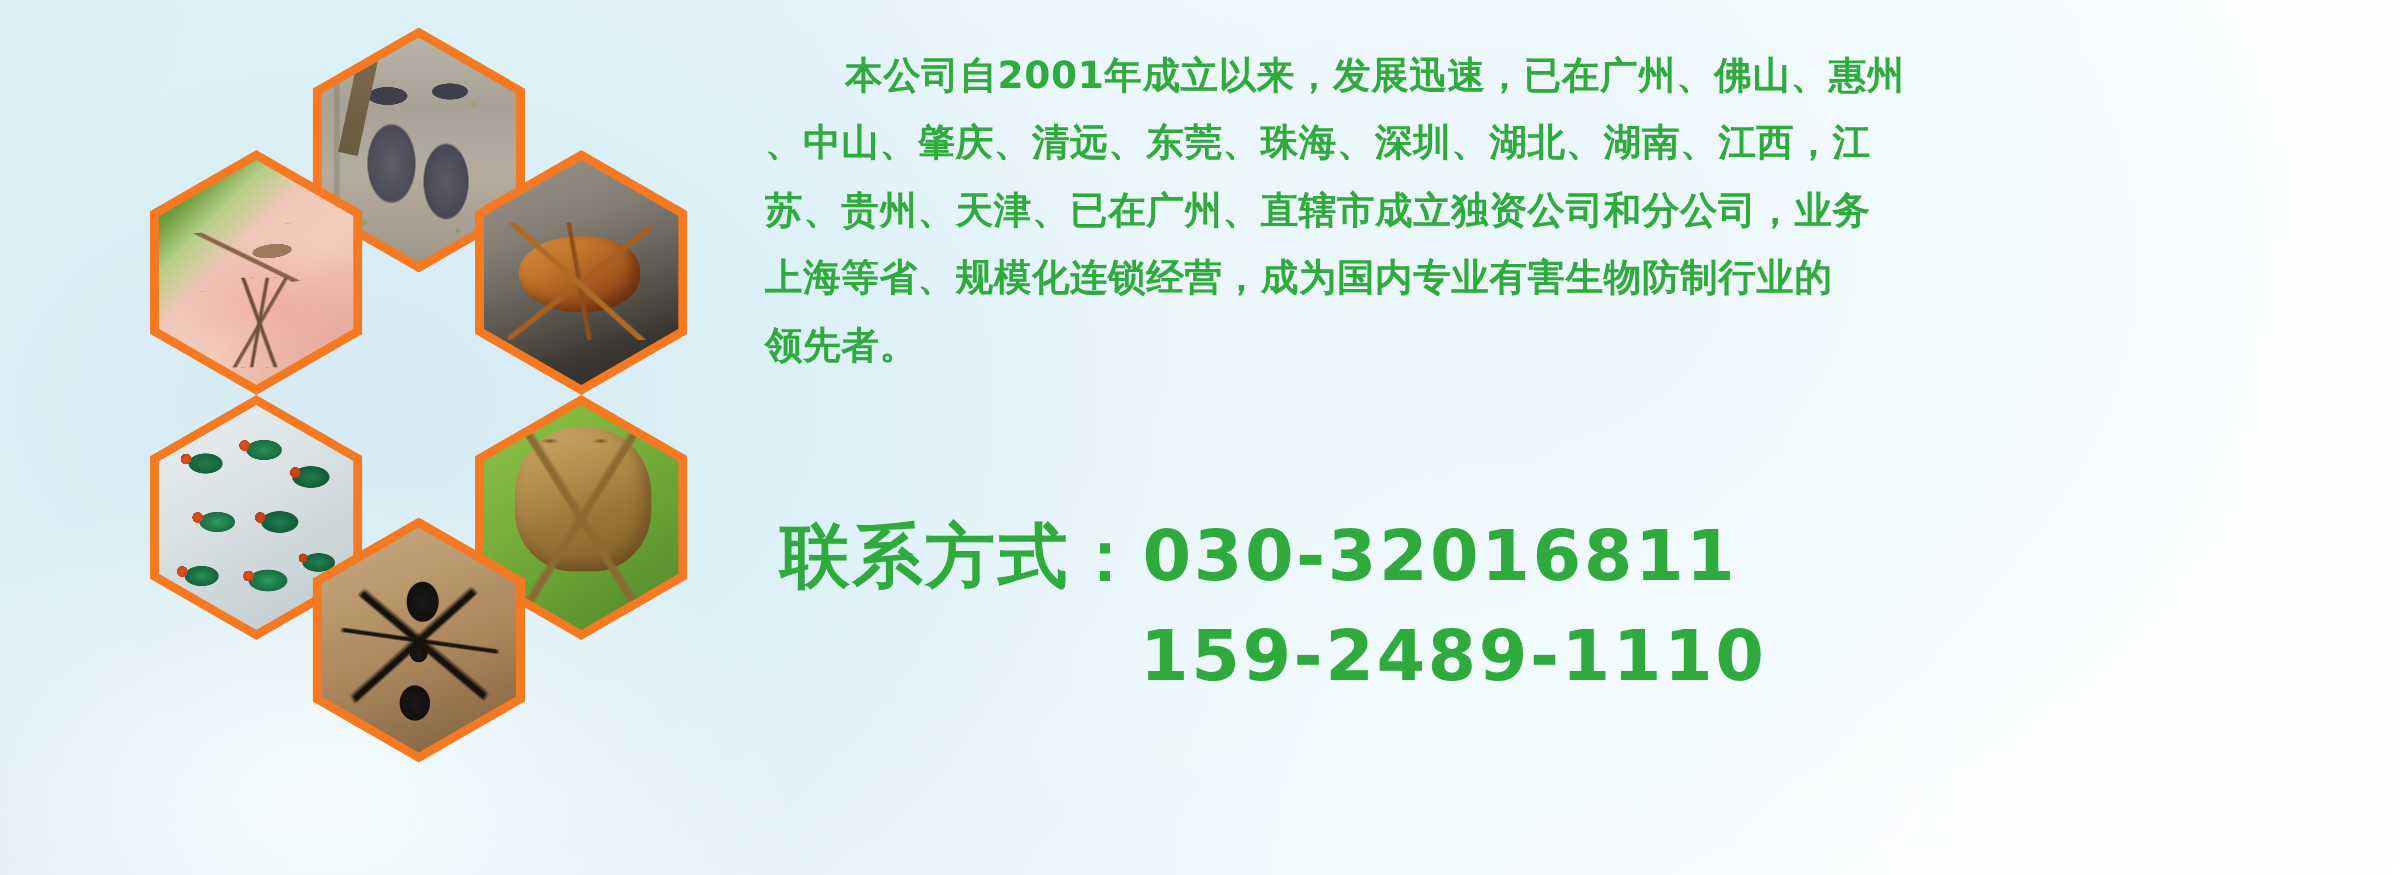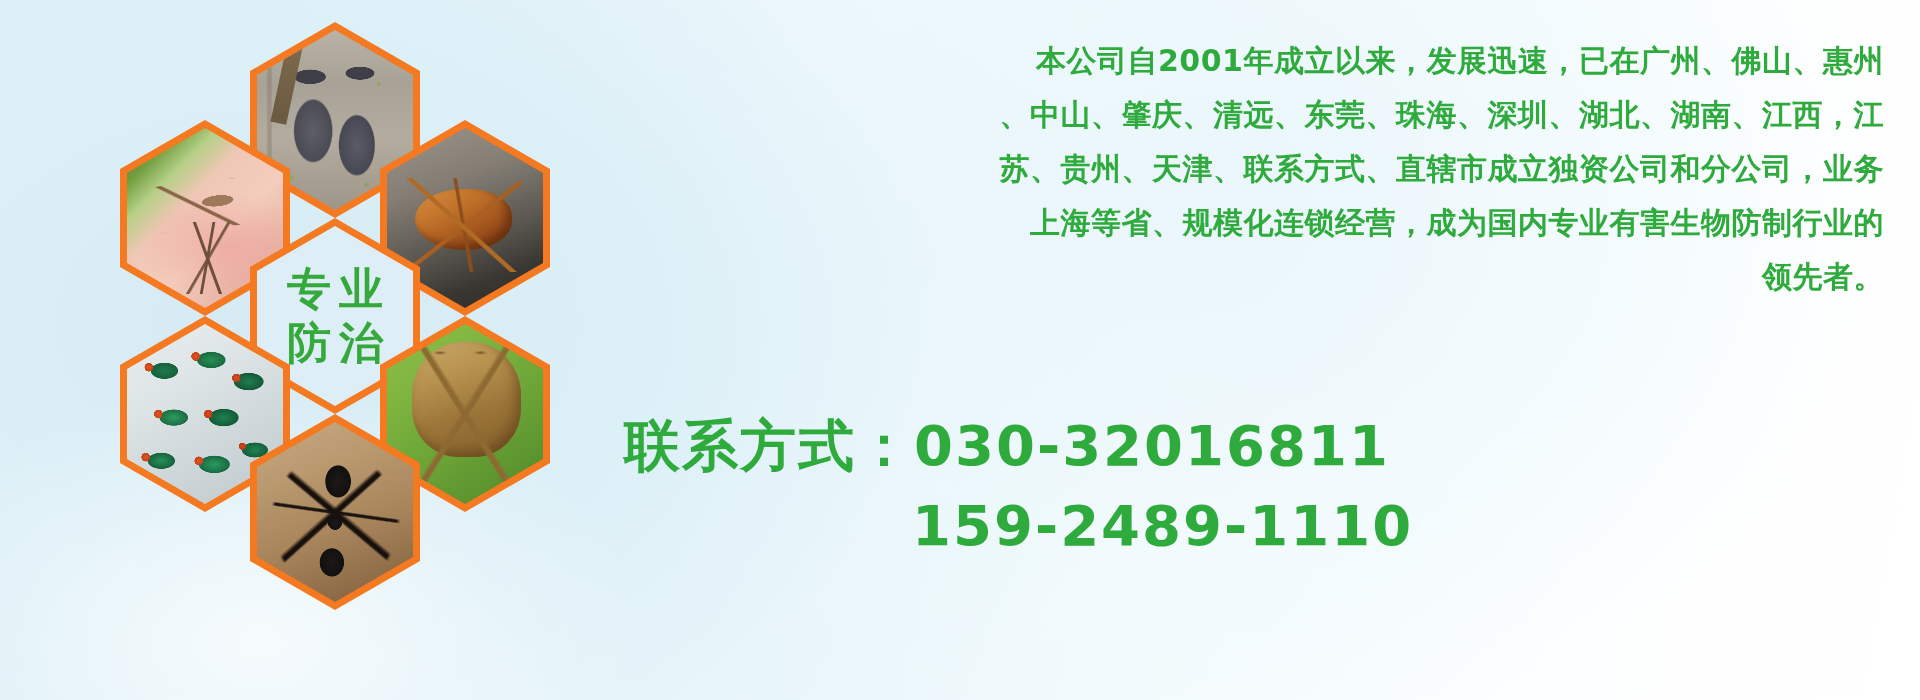--- a/index.html
+++ b/index.html
@@ -244,21 +244,21 @@
   }
   .para {
     color:#2faa3c;
     font-size:30px;
     line-height:54px;
     font-weight:bold;
     letter-spacing:0.5px;
     text-indent:64px;
     font-family:"DejaVu Sans","Liberation Sans",sans-serif;
   }
-  .para-line { display:block; text-indent:0;text-align:right; }
+  .para-line { display:block; text-indent:0; }
   .para-line:first-child { text-indent:64px; }
 
   .contact {
     position:absolute;
     left:624px;
     top:406px;
     width:1200px;
   }
   .contact-line {
     color:#2faa3c;
@@ -291,26 +291,20 @@
         <div class="hex-art art-mosquito"></div>
       </div>
     </div>
 
     <div class="hex hex-cockroach">
       <div class="hex-inner">
         <div class="hex-art art-cockroach"></div>
       </div>
     </div>
 
-    <div class="hex hex-center">
-      <div class="hex-inner">
-        <div class="center-word">专业</div>
-        <div class="center-word">防治</div>
-      </div>
-    </div>
 
     <div class="hex hex-flies">
       <div class="hex-inner">
         <div class="hex-art art-flies"></div>
       </div>
     </div>
 
     <div class="hex hex-bug">
       <div class="hex-inner">
         <div class="hex-art art-bug"></div>
@@ -322,21 +316,21 @@
         <div class="hex-art art-ant"></div>
       </div>
     </div>
 
   </div>
 
   <div class="content">
     <div class="para">
       <span class="para-line">本公司自2001年成立以来，发展迅速，已在广州、佛山、惠州</span>
       <span class="para-line">、中山、肇庆、清远、东莞、珠海、深圳、湖北、湖南、江西，江</span>
-      <span class="para-line">苏、贵州、天津、联系方式、直辖市成立独资公司和分公司，业务</span>
+      <span class="para-line">苏、贵州、天津、已在广州、直辖市成立独资公司和分公司，业务</span>
       <span class="para-line">上海等省、规模化连锁经营，成为国内专业有害生物防制行业的</span>
       <span class="para-line">领先者。</span>
     </div>
   </div>
 
   <div class="contact">
     <div class="contact-line">联系方式：030-32016811</div>
     <div class="contact-line indent">159-2489-1110</div>
   </div>
 

